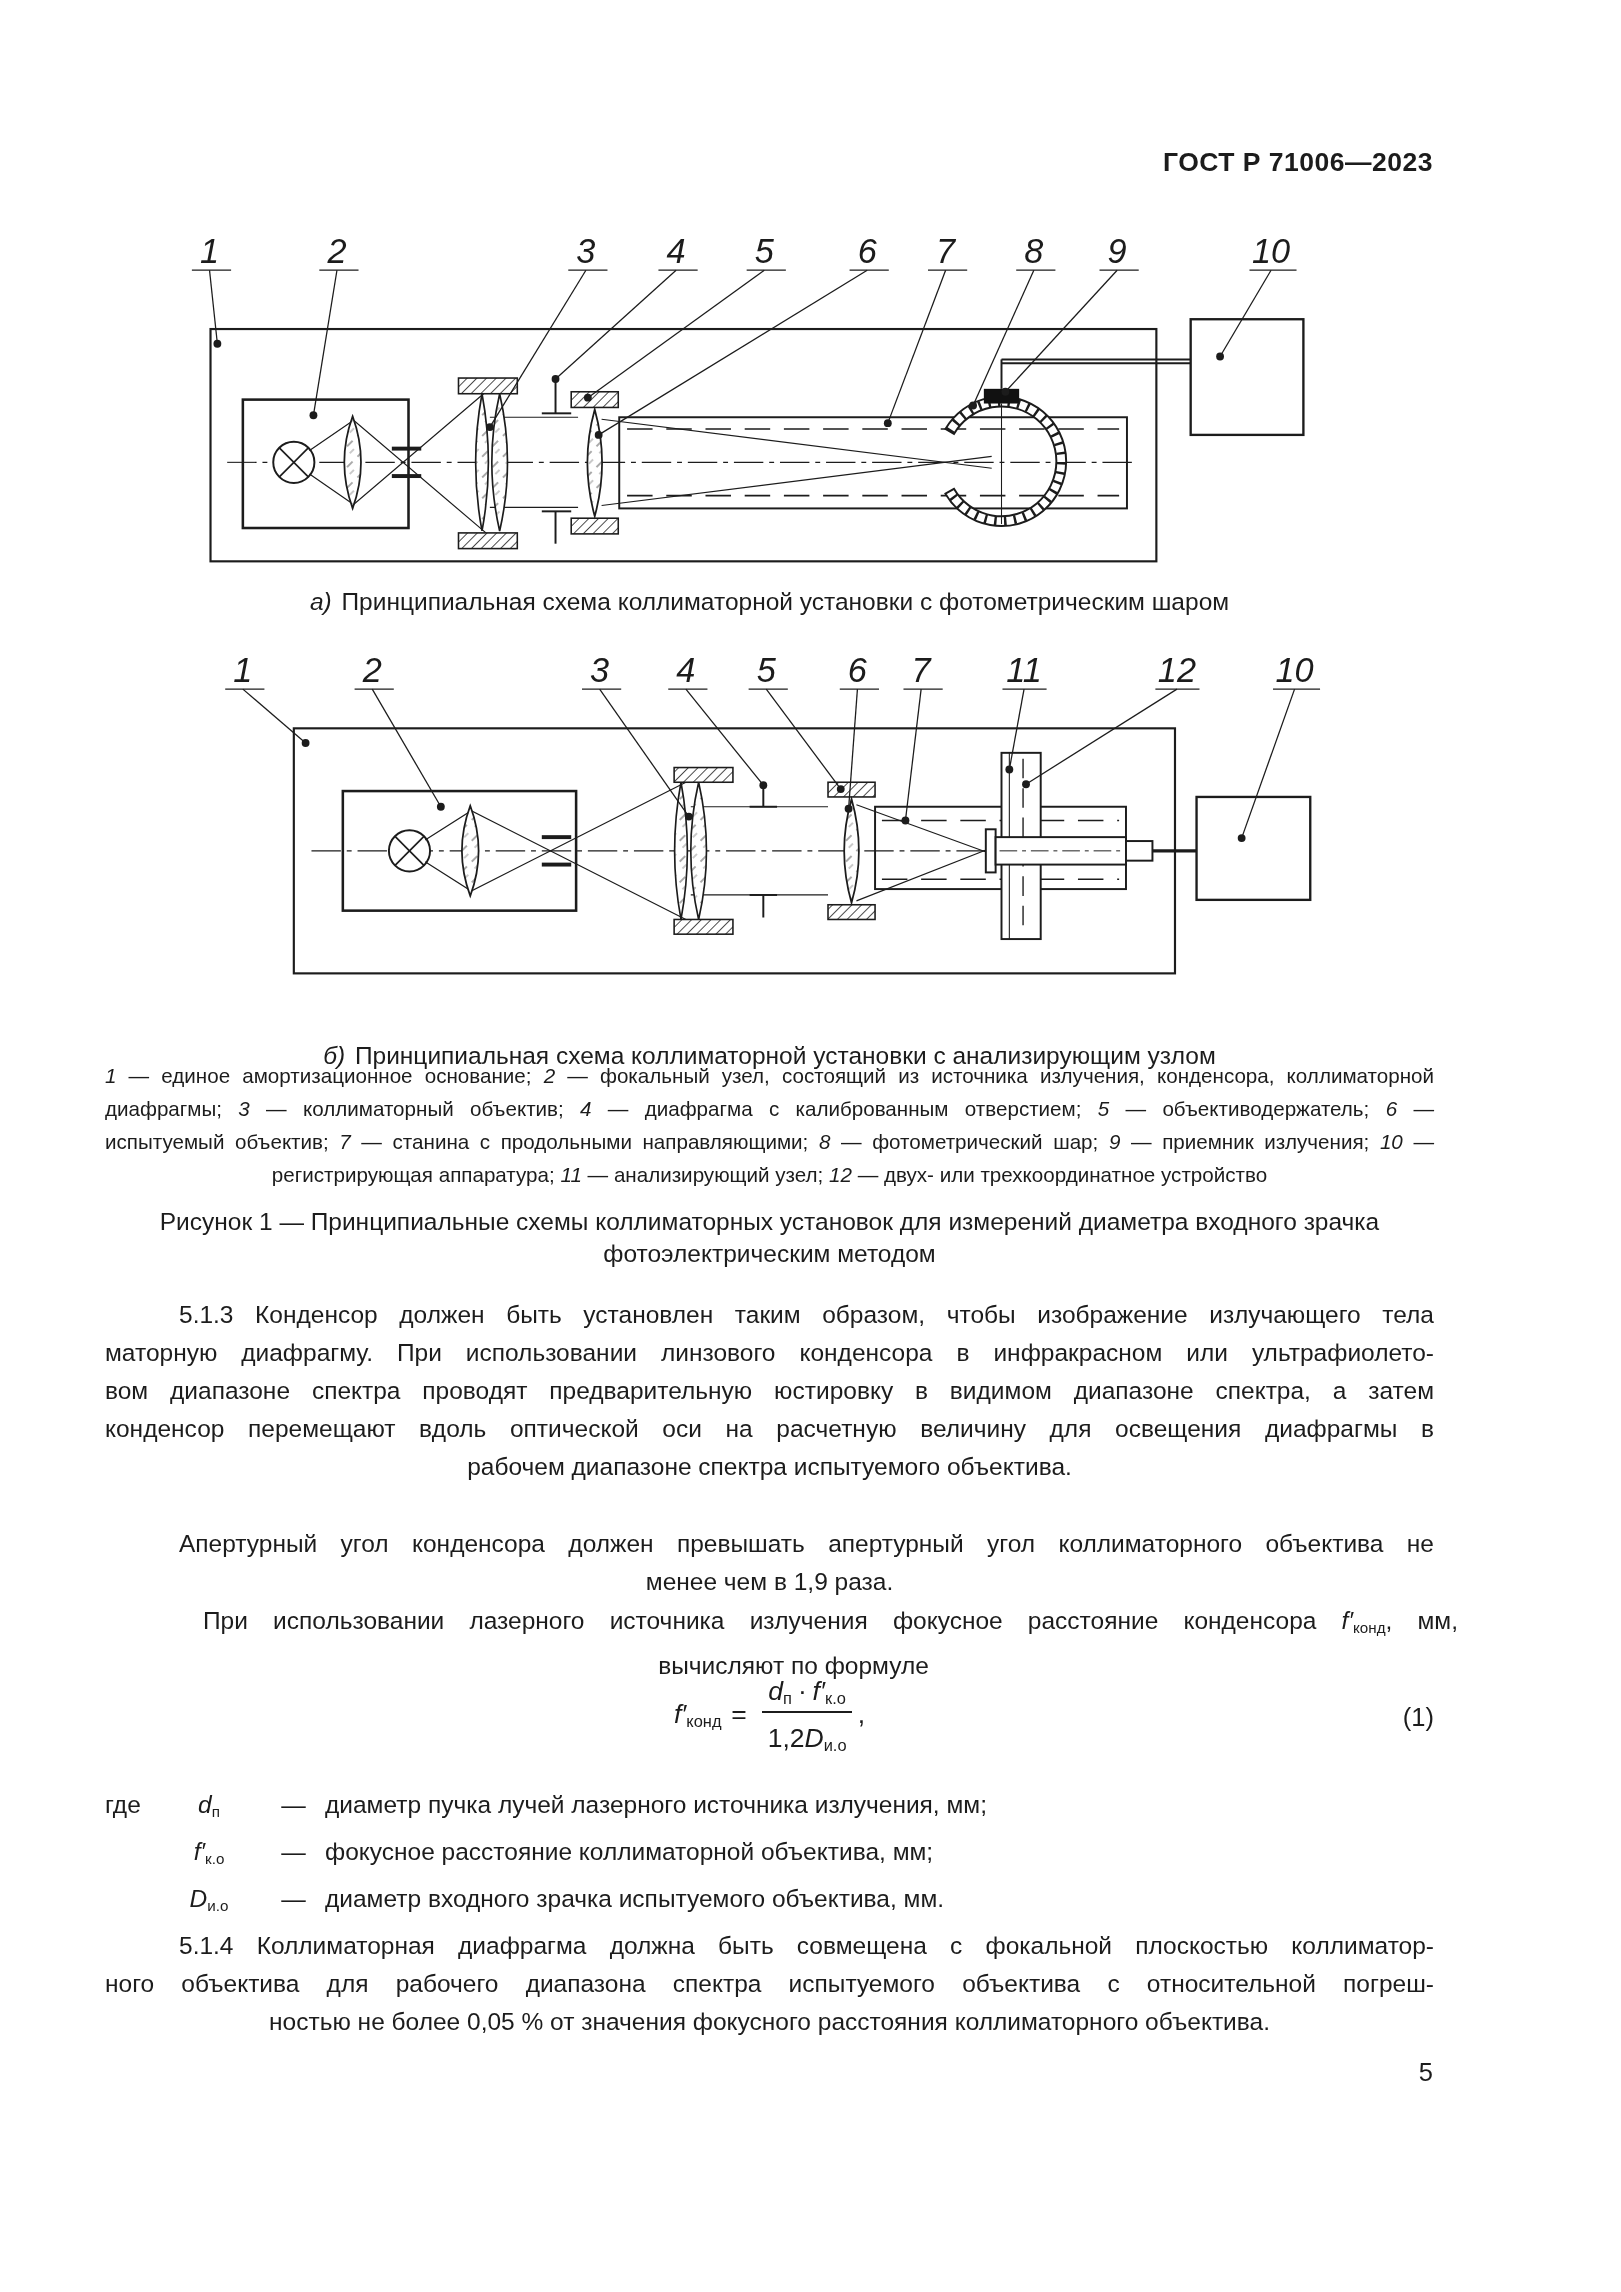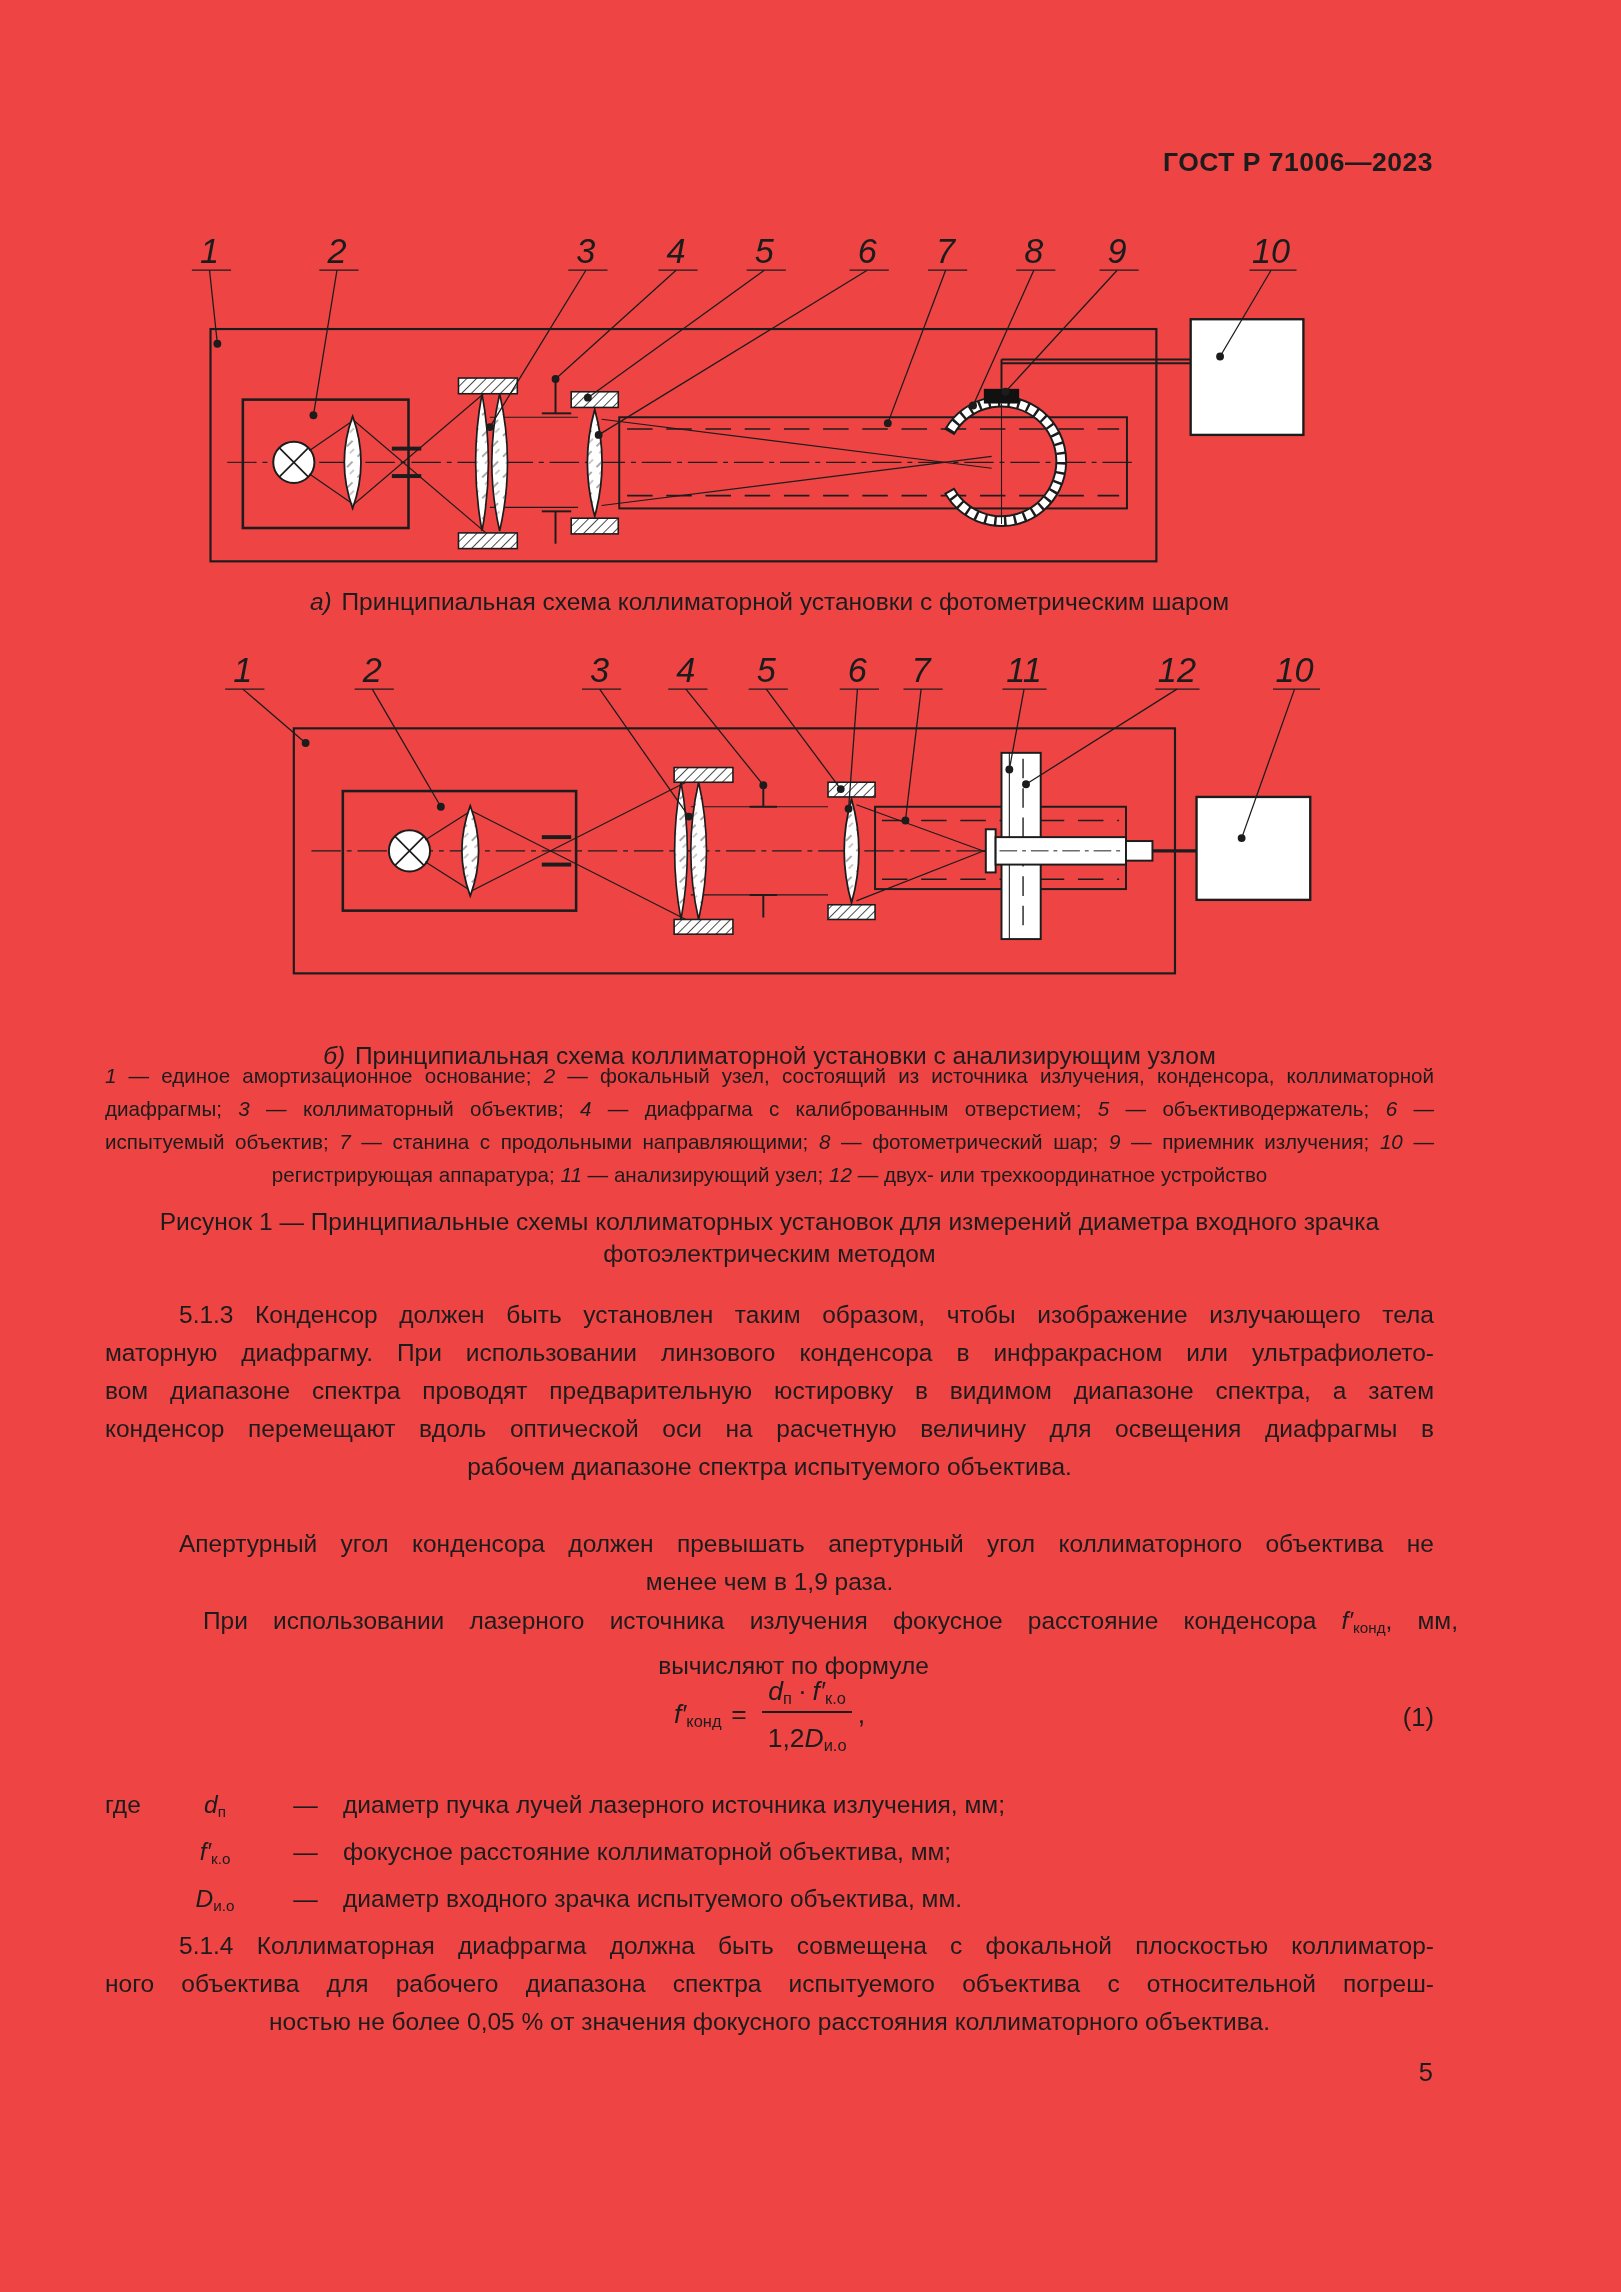--- a/index.html
+++ b/index.html
@@ -1,16 +1,16 @@
 <!DOCTYPE html>
 <html><head>
 <meta charset="utf-8">
 <style>
   html,body{margin:0;padding:0;background:#e8e8e8;}
-  .page{position:relative;width:1621px;height:2293px;background:#ef4444;overflow:hidden;
+  .page{position:relative;width:1621px;height:2293px;background:#ffffff;overflow:hidden;
         font-family:"Liberation Sans",sans-serif;color:#1c1c1c;}
   .abs{position:absolute;}
   .header{top:147px;right:188px;font-size:26.5px;font-weight:bold;letter-spacing:0.5px;}
   .caption{left:105px;width:1329px;text-align:center;font-size:24.5px;}
   .cap-letter{font-style:italic;margin-right:9.8px;}
   .legend{left:105px;width:1329px;font-size:20.6px;line-height:33px;}
   .legend .lg-line{text-align:justify;text-align-last:justify;}
   .legend .lg-last{text-align:center;text-align-last:center;}
   .legend i{font-style:italic;}
   .figtitle{left:105px;width:1329px;text-align:center;font-size:24.5px;line-height:32px;}
@@ -21,21 +21,21 @@
   .it{font-style:italic;}
   sub{font-size:0.62em;vertical-align:-0.25em;}
   .formula-wrap{left:105px;top:1676px;width:1329px;height:93px;}
   .formula{position:absolute;left:0;right:0;top:0;text-align:center;font-size:26.5px;}
   .formula .frac{display:inline-block;vertical-align:middle;text-align:center;margin:0 5.9px;}
   .formula .num{display:block;padding:0 5.9px 2.9px 5.9px;border-bottom:2px solid #1c1c1c;}
   .formula .den{display:block;padding-top:10px;}
   .formula .f-eq{margin:0 9.8px;}
   .formula .times{margin:0 5.9px;}
   .eq-num{position:absolute;right:0;top:27.4px;font-size:25.5px;}
-  .where-row{display:flex;align-items:baseline;height:47px;font-size:24.5px;gap:6px;}
+  .where-row{display:flex;align-items:baseline;height:47px;font-size:24.5px;}
   .w-intro{width:51px;}
   .w-sym{width:106px;text-align:center;}
   .w-dash{width:63px;text-align:center;}
   .w-desc{flex:1;}
   .pagenum{top:2058px;right:188px;font-size:25.5px;}
   svg text.callout{font-size:35px;font-style:italic;fill:#1c1c1c;}
   svg{shape-rendering:geometricPrecision;}
 </style>
 </head>
 <body>

